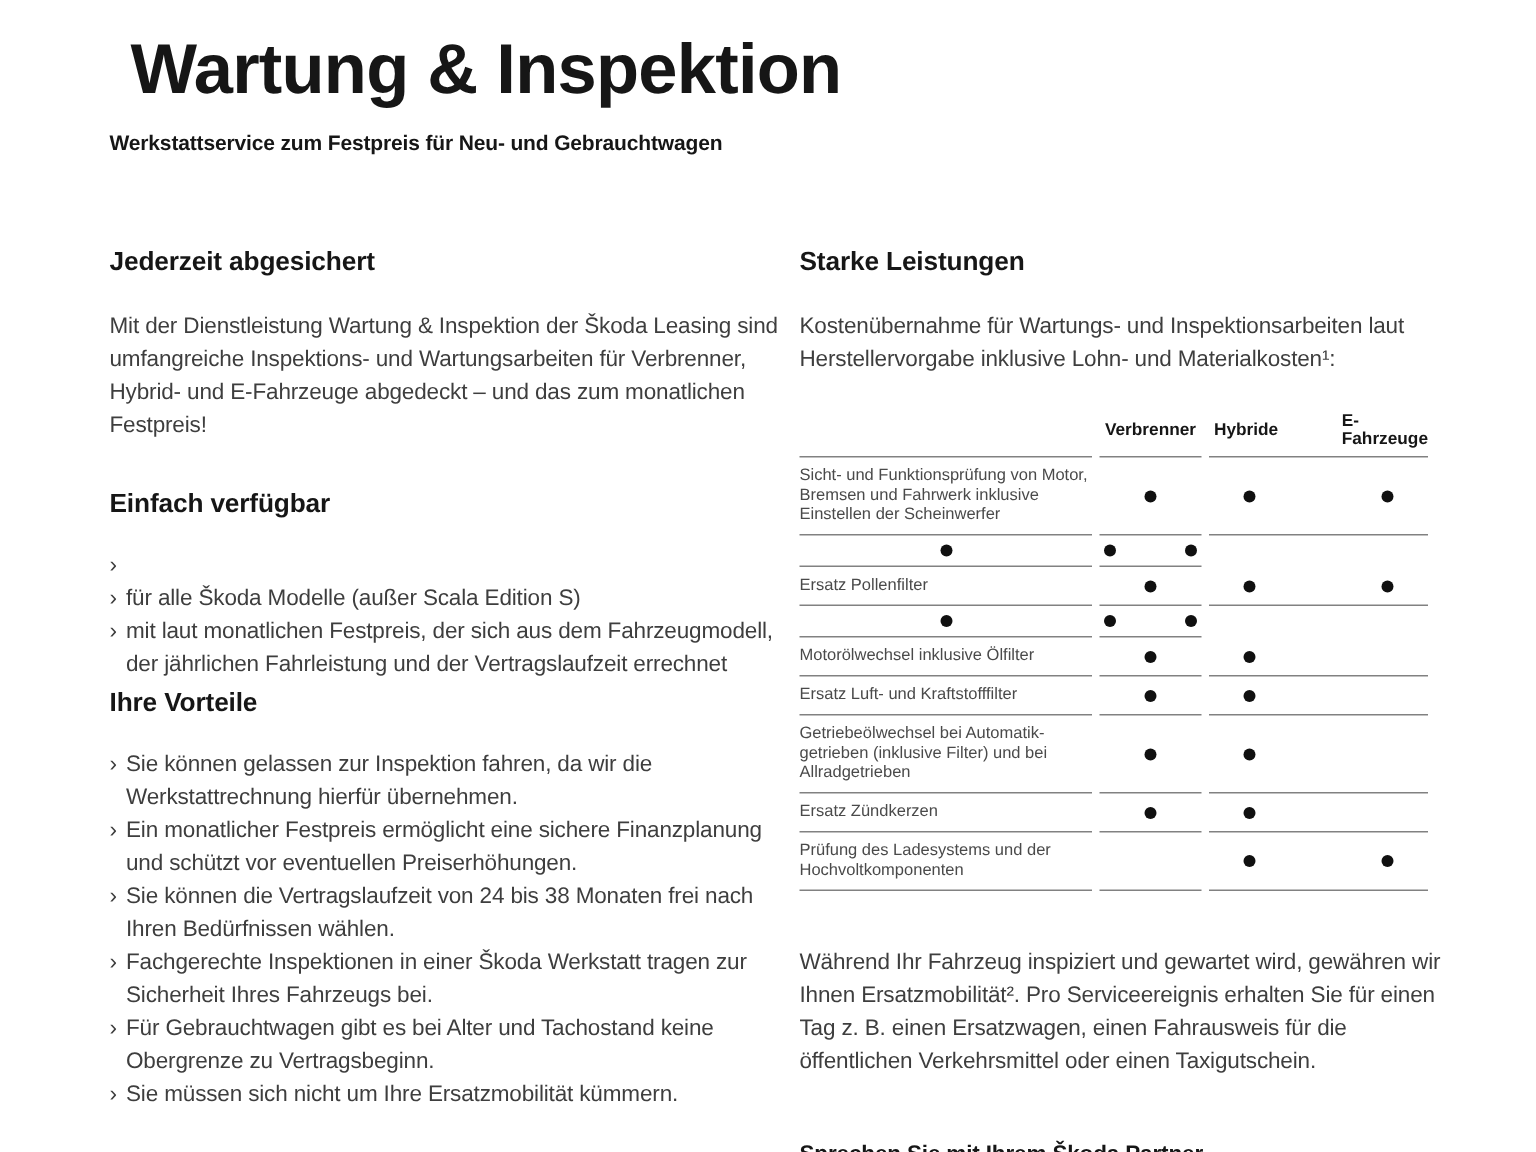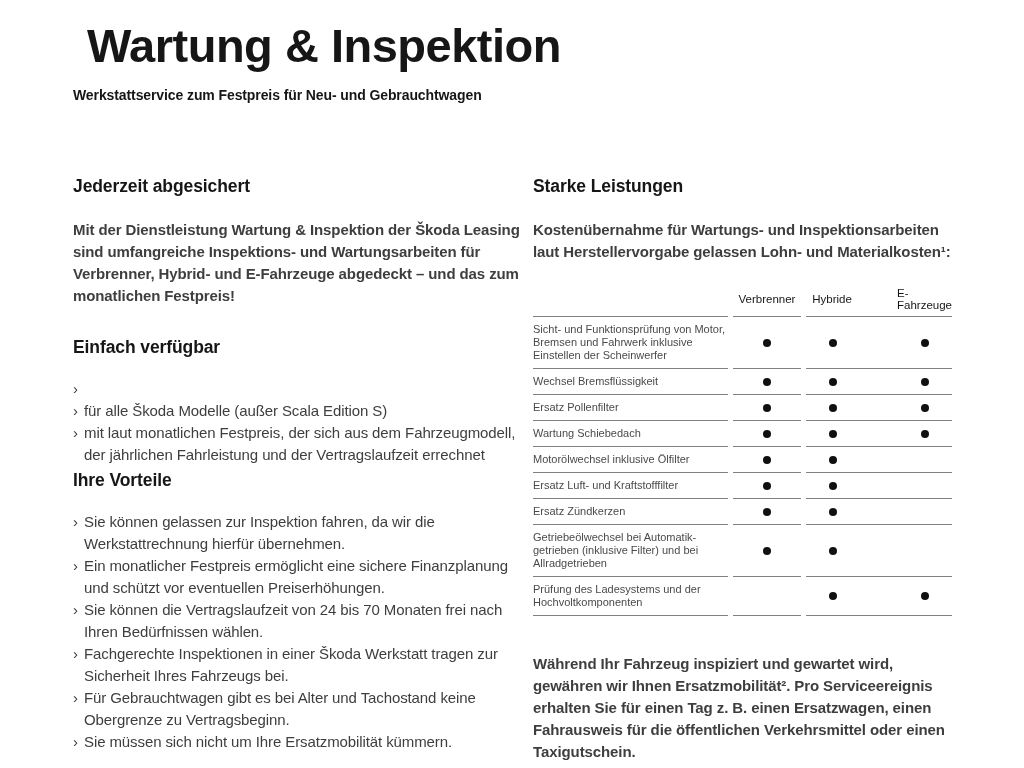--- a/index.html
+++ b/index.html
@@ -19,40 +19,40 @@
     position:absolute;left:73px;top:87px;
     font-size:14px;font-weight:700;color:var(--heading,#161616);
   }
   .col{position:absolute;top:152px;}
   .col-left{left:73px;width:448px;}
   .col-right{left:533px;width:432px;}
   h2{
     margin:0;font-size:17.5px;font-weight:700;line-height:21px;
     color:var(--heading,#161616);
   }
-  .h-first{margin-top:24px;}
-  .body{margin:22px 0 0 0;font-size:15px;line-height:22px;font-weight:bold;}
+  .h-first{margin-top:12px;}
+  .body{margin:22px 0 0 0;font-size:15px;line-height:22px;}
   .bullets{list-style:none;margin:20px 0 0 0;padding:0;font-size:15px;line-height:22px;}
   .bullets li{display:flex;}
   .bullets .marker{flex:0 0 11px;}
   .mt-sec{margin-top:30px;}
   .mt-sec3{margin-top:4px;}
   
   .stable{margin-top:22px;width:419px;}
   .trow{display:grid;grid-template-columns:195px 68px 146px;column-gap:5px;}
   .cell{
     border-bottom:1px solid var(--rule,#818181);
     padding:6px 0;display:flex;align-items:center;
   }
   .lbl{font-size:11px;line-height:13px;color:var(--tabletext,#4a4a4a);letter-spacing:0;}
   .cverb{justify-content:center;}
   .ccombo{padding:6px 0;gap:39px;}
   .sub{width:50%;display:flex;justify-content:center;align-items:center;}
   .thead .cell{padding:2px 0 5px 0;}
-  .th{font-size:11.5px;font-weight:400;color:var(--heading,#161616);letter-spacing:0;}
+  .th{font-size:11.5px;font-weight:700;color:var(--heading,#161616);letter-spacing:0;}
   .dot{width:8px;height:8px;border-radius:50%;background:var(--dot,#101010);visibility:hidden;}
   .dot.on{visibility:visible;}
   .after-table{margin-top:37px;}
   .cta{margin-top:40px;font-size:15px;line-height:22px;font-weight:700;color:var(--heading,#161616);}
 </style>
 </head>
 <body>
 
 <main class="page">
 
@@ -83,40 +83,40 @@
       <li>
           <span class="marker">›</span>
           <span>Sie können gelassen zur Inspektion fahren, da wir die Werkstattrechnung hierfür übernehmen.</span>
         </li>
       <li>
           <span class="marker">›</span>
           <span>Ein monatlicher Festpreis ermöglicht eine sichere Finanz­planung und schützt vor eventuellen Preiserhöhungen.</span>
         </li>
       <li>
           <span class="marker">›</span>
-          <span>Sie können die Vertragslaufzeit von 24 bis 70 Monaten frei nach Ihren Bedürfnissen wählen.</span>
+          <span>Sie können die Vertragslaufzeit von 24 bis 38 Monaten frei nach Ihren Bedürfnissen wählen.</span>
         </li>
       <li>
           <span class="marker">›</span>
           <span>Fachgerechte Inspektionen in einer Škoda Werkstatt tragen zur Sicherheit Ihres Fahrzeugs bei.</span>
         </li>
       <li>
           <span class="marker">›</span>
           <span>Für Gebrauchtwagen gibt es bei Alter und Tachostand keine Obergrenze zu Vertragsbeginn.</span>
         </li>
       <li>
           <span class="marker">›</span>
           <span>Sie müssen sich nicht um Ihre Ersatzmobilität kümmern.</span>
         </li>
     </ul>
   </section>
 
   <section class="col col-right">
     <h2 class="h-first">Starke Leistungen</h2>
-    <p class="body">Kostenübernahme für Wartungs- und Inspektionsarbeiten laut Herstellervorgabe gelassen Lohn- und Materialkosten¹:</p>
+    <p class="body">Kostenübernahme für Wartungs- und Inspektionsarbeiten laut Herstellervorgabe inklusive Lohn- und Materialkosten¹:</p>
 
     <div class="stable">
       <div class="trow thead">
         <div class="cell lbl"></div>
         <div class="cell cverb th">Verbrenner</div>
         <div class="cell ccombo">
           <div class="sub th">Hybride</div>
           <div class="sub th">E-Fahrzeuge</div>
         </div>
       </div>
@@ -130,21 +130,20 @@
           <div class="sub">
               <span class="dot on"></span>
             </div>
           <div class="sub">
               <span class="dot on"></span>
             </div>
         </div>
       </div>
 
       <div class="trow">
-        <div class="cell lbl">Wechsel Bremsflüssigkeit</div>
         <div class="cell cverb">
             <span class="dot on"></span>
           </div>
         <div class="cell ccombo">
           <div class="sub">
               <span class="dot on"></span>
             </div>
           <div class="sub">
               <span class="dot on"></span>
             </div>
@@ -160,21 +159,20 @@
           <div class="sub">
               <span class="dot on"></span>
             </div>
           <div class="sub">
               <span class="dot on"></span>
             </div>
         </div>
       </div>
 
       <div class="trow">
-        <div class="cell lbl">Wartung Schiebedach</div>
         <div class="cell cverb">
             <span class="dot on"></span>
           </div>
         <div class="cell ccombo">
           <div class="sub">
               <span class="dot on"></span>
             </div>
           <div class="sub">
               <span class="dot on"></span>
             </div>
@@ -205,36 +203,36 @@
           <div class="sub">
               <span class="dot on"></span>
             </div>
           <div class="sub">
               <span class="dot"></span>
             </div>
         </div>
       </div>
 
       <div class="trow">
+        <div class="cell lbl">Getriebeölwechsel bei Automatik­getrieben (inklusive Filter) und bei Allradgetrieben</div>
+        <div class="cell cverb">
+            <span class="dot on"></span>
+          </div>
+        <div class="cell ccombo">
+          <div class="sub">
+              <span class="dot on"></span>
+            </div>
+          <div class="sub">
+              <span class="dot"></span>
+            </div>
+        </div>
+      </div>
+
+      <div class="trow">
         <div class="cell lbl">Ersatz Zündkerzen</div>
-        <div class="cell cverb">
-            <span class="dot on"></span>
-          </div>
-        <div class="cell ccombo">
-          <div class="sub">
-              <span class="dot on"></span>
-            </div>
-          <div class="sub">
-              <span class="dot"></span>
-            </div>
-        </div>
-      </div>
-
-      <div class="trow">
-        <div class="cell lbl">Getriebeölwechsel bei Automatik­getrieben (inklusive Filter) und bei Allradgetrieben</div>
         <div class="cell cverb">
             <span class="dot on"></span>
           </div>
         <div class="cell ccombo">
           <div class="sub">
               <span class="dot on"></span>
             </div>
           <div class="sub">
               <span class="dot"></span>
             </div>

